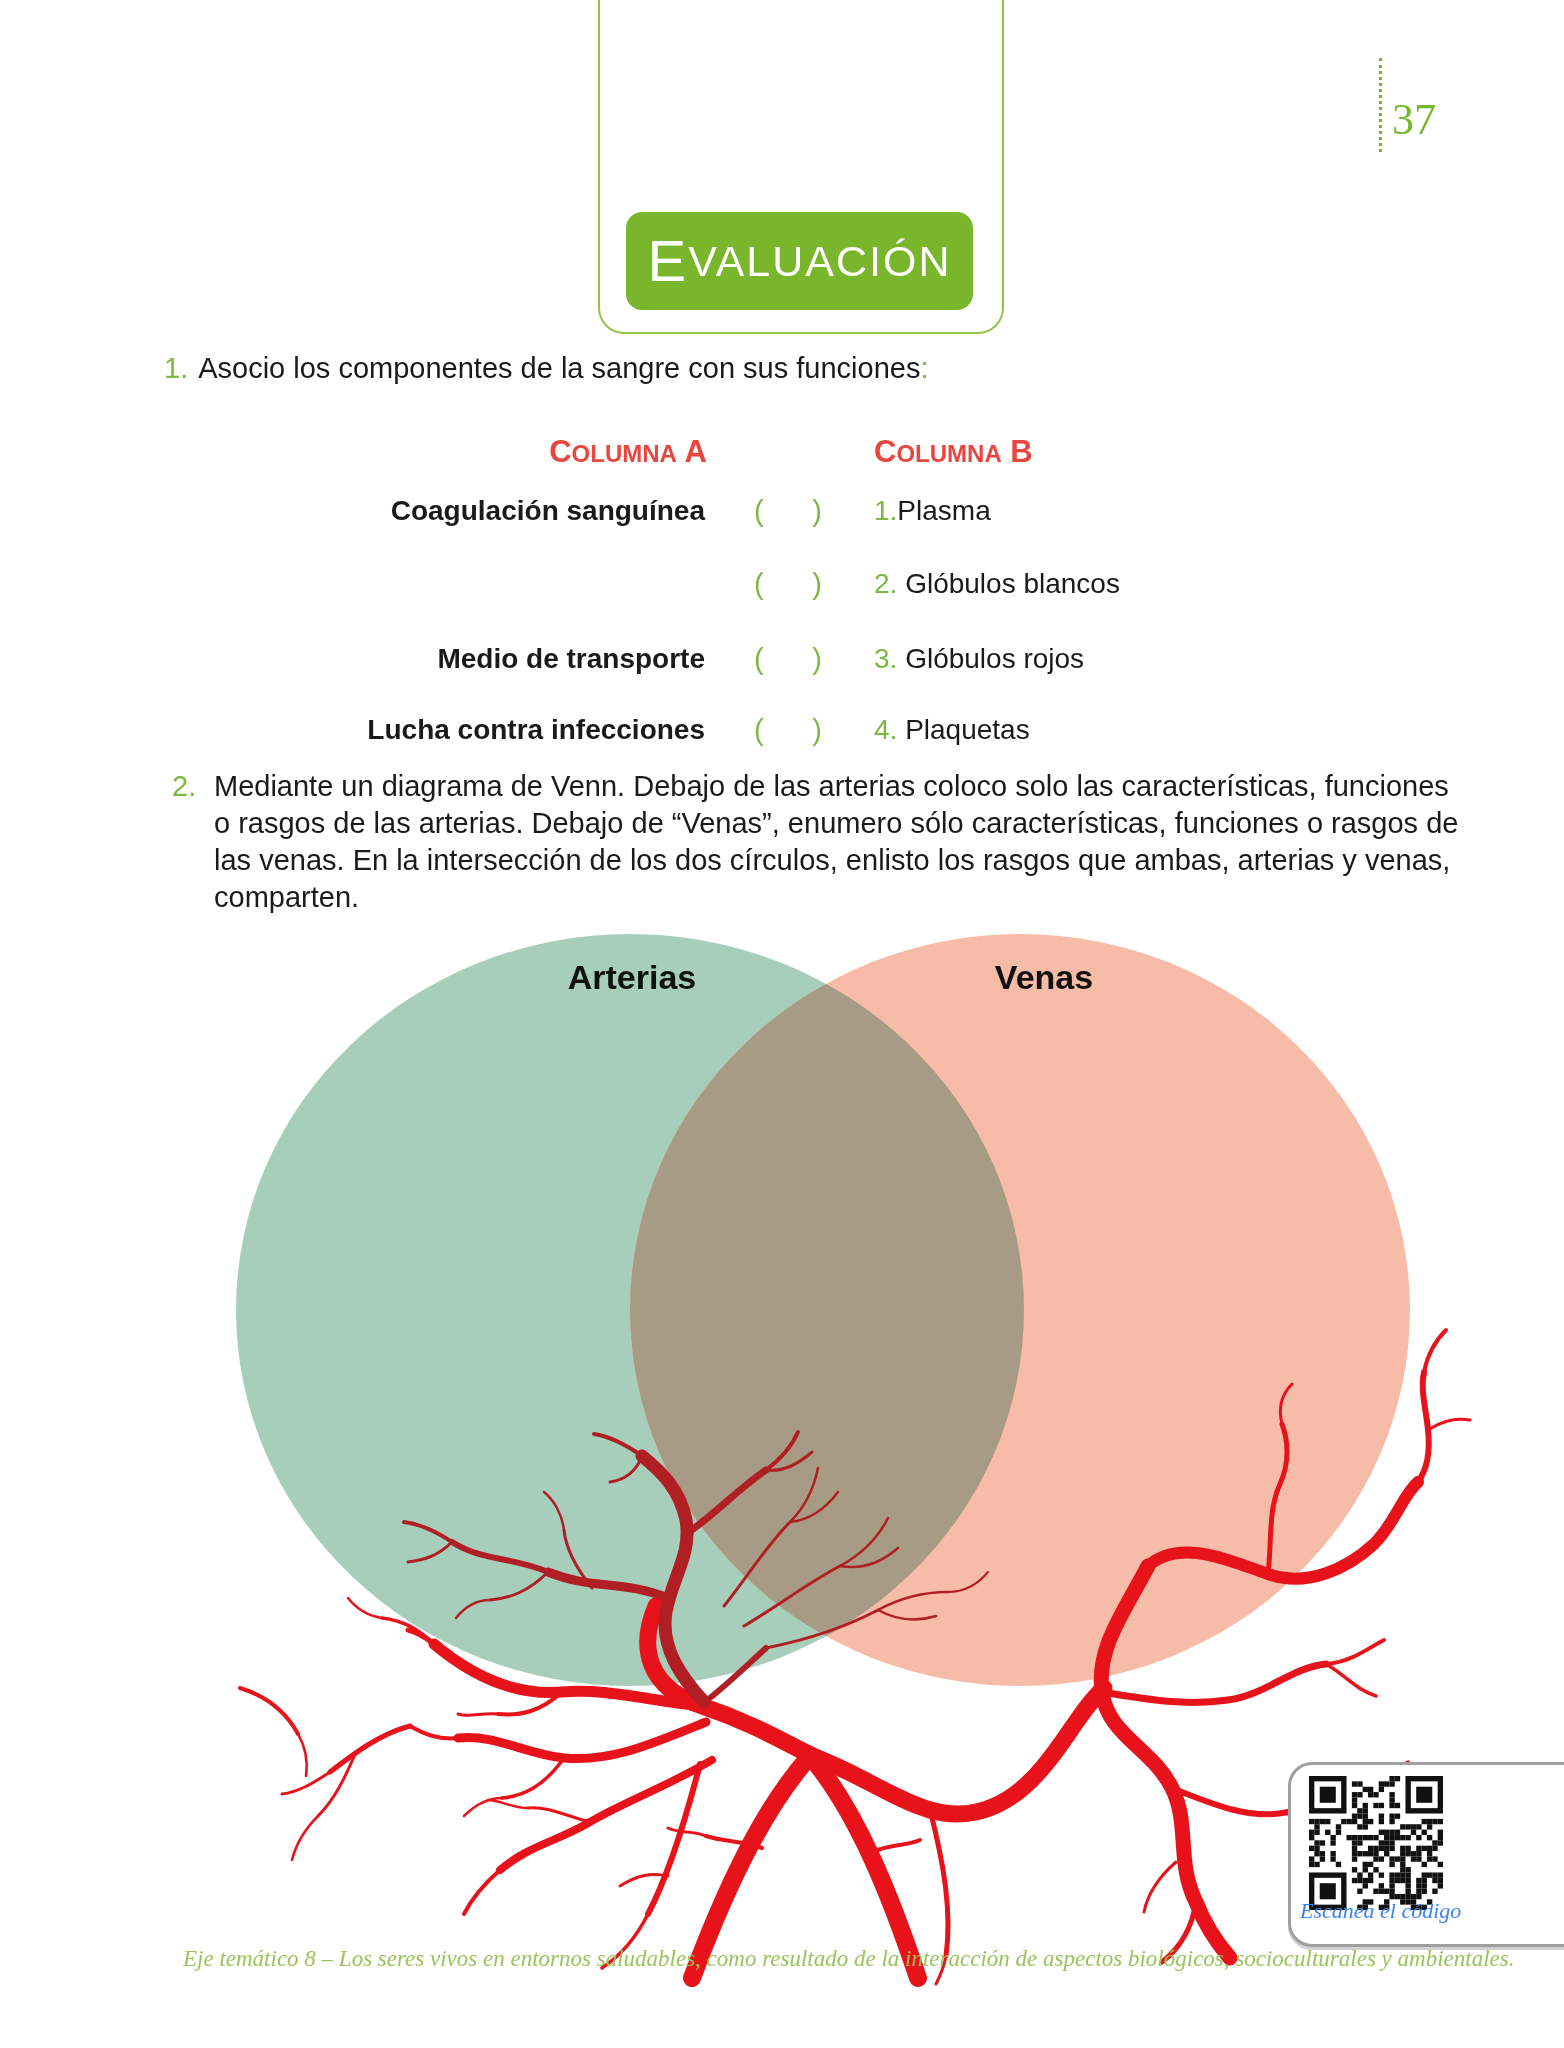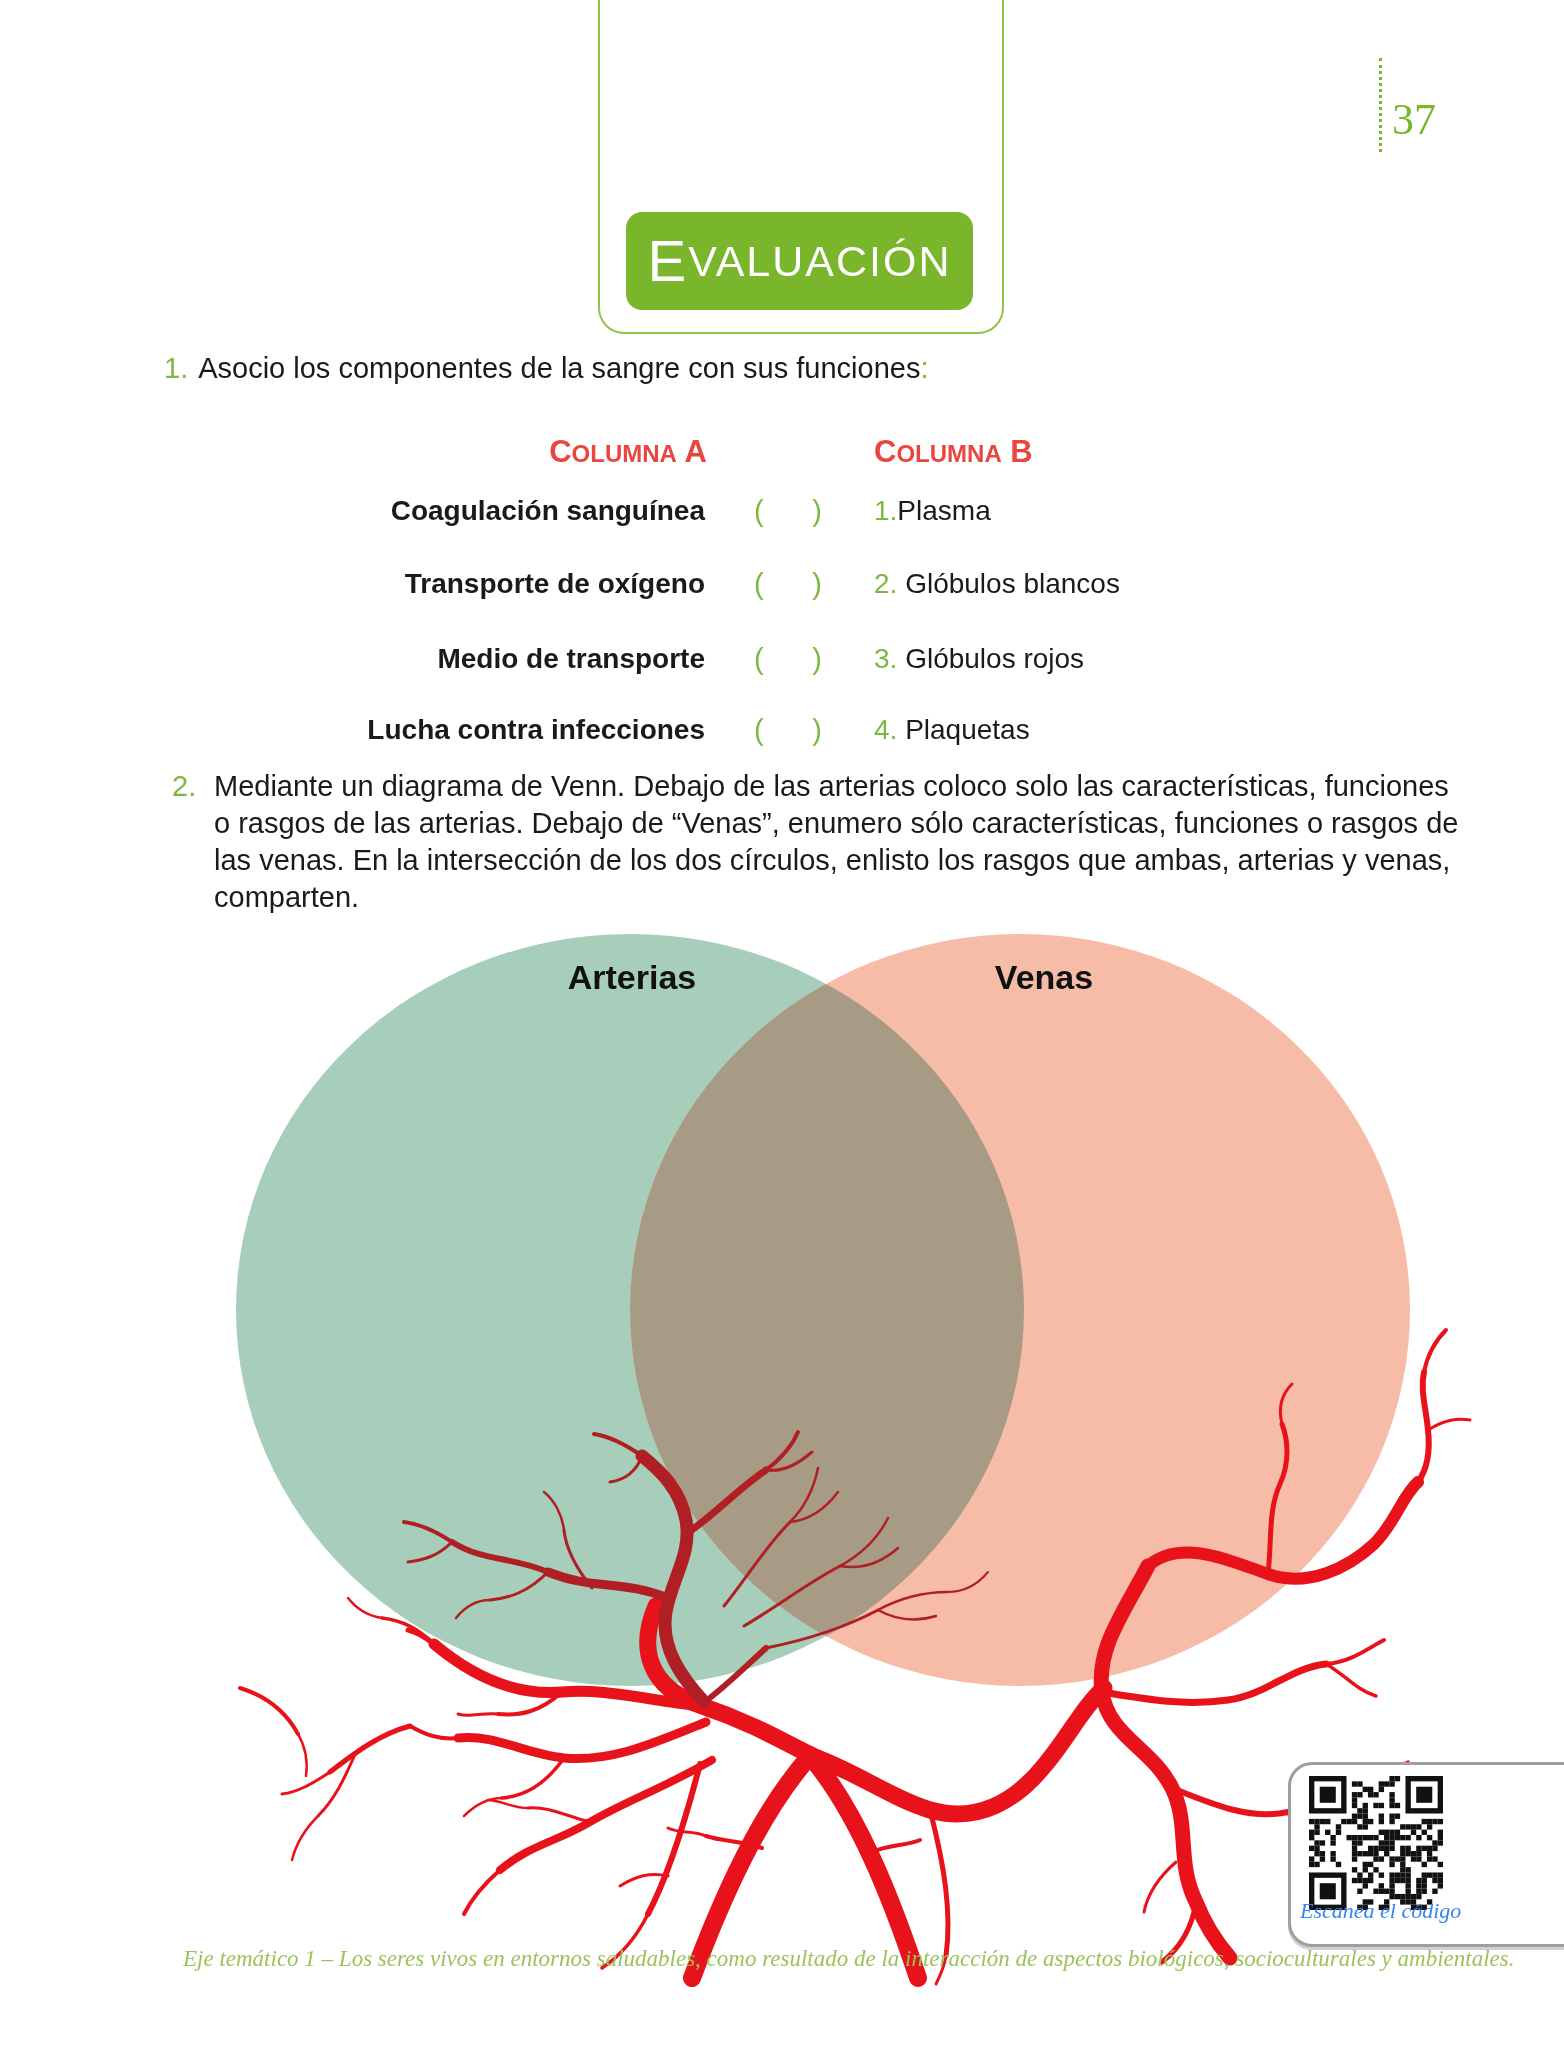--- a/index.html
+++ b/index.html
@@ -87,21 +87,20 @@
   <div class="match-row" style="top:495px;">
     <span class="match-a">Coagulación sanguínea</span>
     <span class="match-parens">
       <span>(</span>
         <span>)</span>
     </span>
     <span class="match-b"><span class="num">1.</span><span>Plasma</span></span>
   </div>
 
   <div class="match-row" style="top:568px;">
-    <span class="match-a">Transporte de oxígeno</span>
     <span class="match-parens">
       <span>(</span>
         <span>)</span>
     </span>
     <span class="match-b"><span class="num">2.</span><span> Glóbulos blancos</span></span>
   </div>
 
   <div class="match-row" style="top:643px;">
     <span class="match-a">Medio de transporte</span>
     <span class="match-parens">
@@ -431,15 +430,15 @@
       <rect x="10.72" y="10.72" width="16.080000000000002" height="16.080000000000002" fill="#111"></rect>
       <rect x="96.48" y="0" width="37.52" height="37.52" fill="#111"></rect>
       <rect x="101.84" y="5.36" width="26.8" height="26.8" fill="#fff"></rect>
       <rect x="107.2" y="10.72" width="16.080000000000002" height="16.080000000000002" fill="#111"></rect>
       <rect x="0" y="96.48" width="37.52" height="37.52" fill="#111"></rect>
       <rect x="5.36" y="101.84" width="26.8" height="26.8" fill="#fff"></rect>
       <rect x="10.72" y="107.2" width="16.080000000000002" height="16.080000000000002" fill="#111"></rect>
     </svg>
   <div class="qr-caption">Escanea el código</div>
 
-  <div class="footer-line">Eje temático 1 – Los seres vivos en entornos saludables, como resultado de la interacción de aspectos biológicos, socioculturales y ambientales.</div>
+  <div class="footer-line">Eje temático 8 – Los seres vivos en entornos saludables, como resultado de la interacción de aspectos biológicos, socioculturales y ambientales.</div>
 
 </div>
 
 </body></html>

